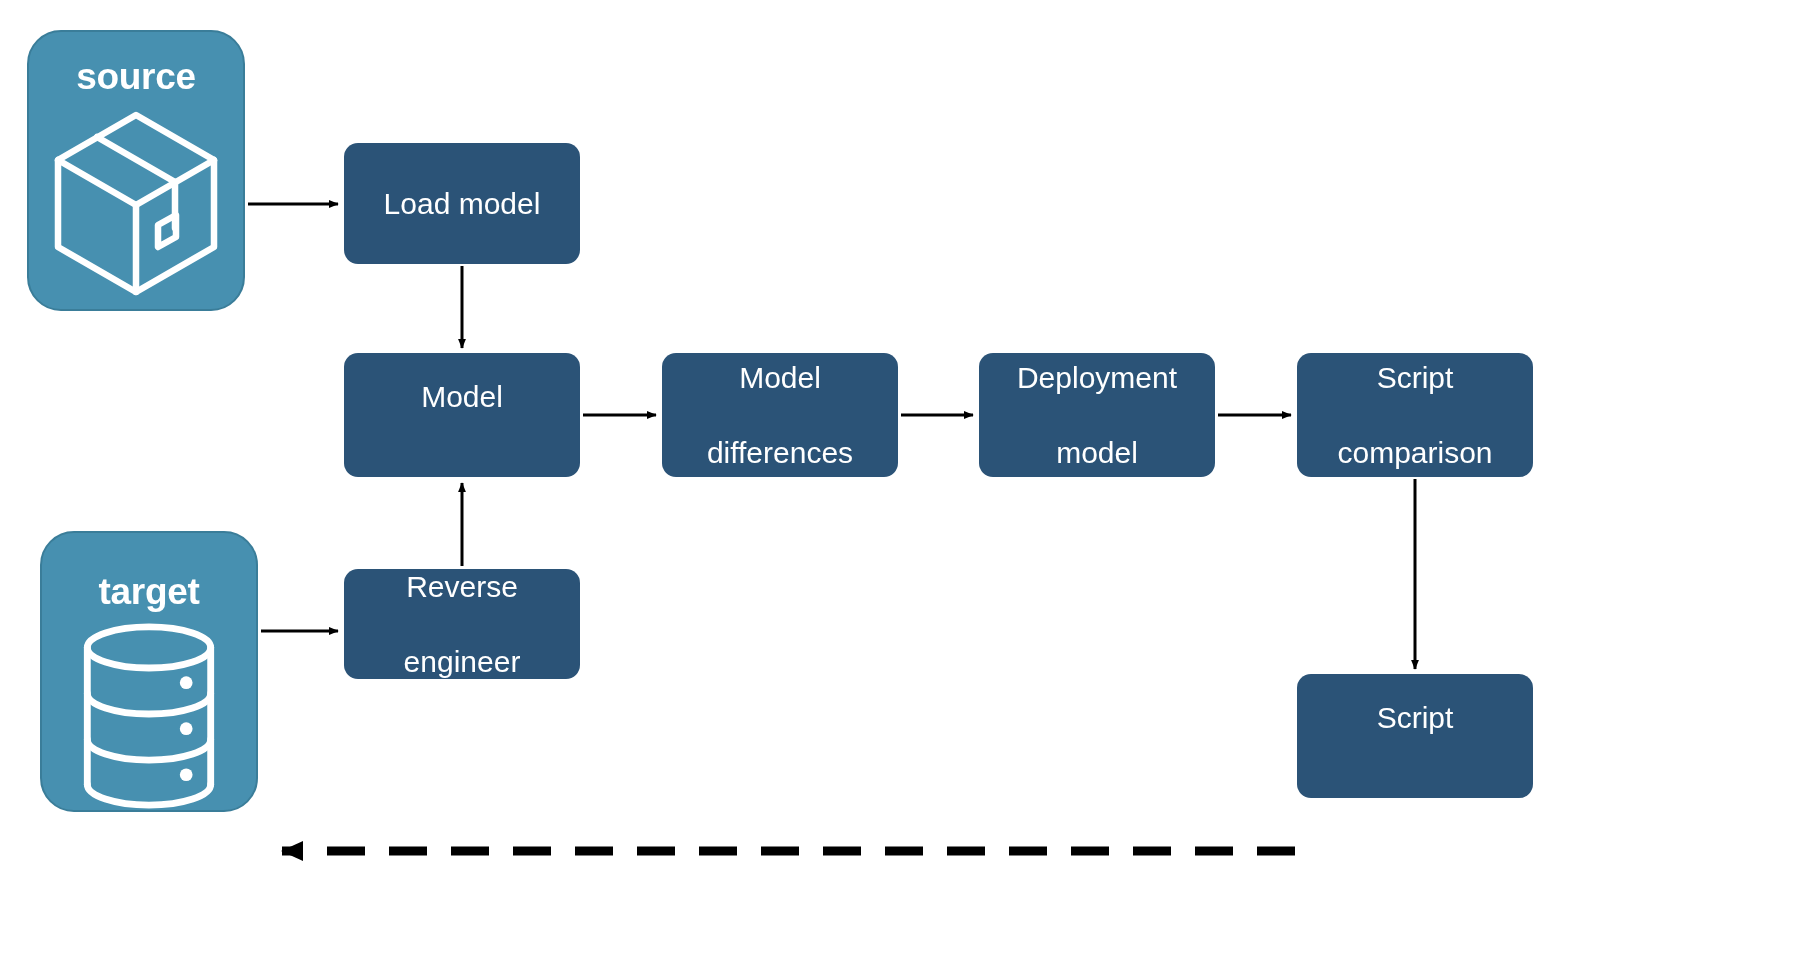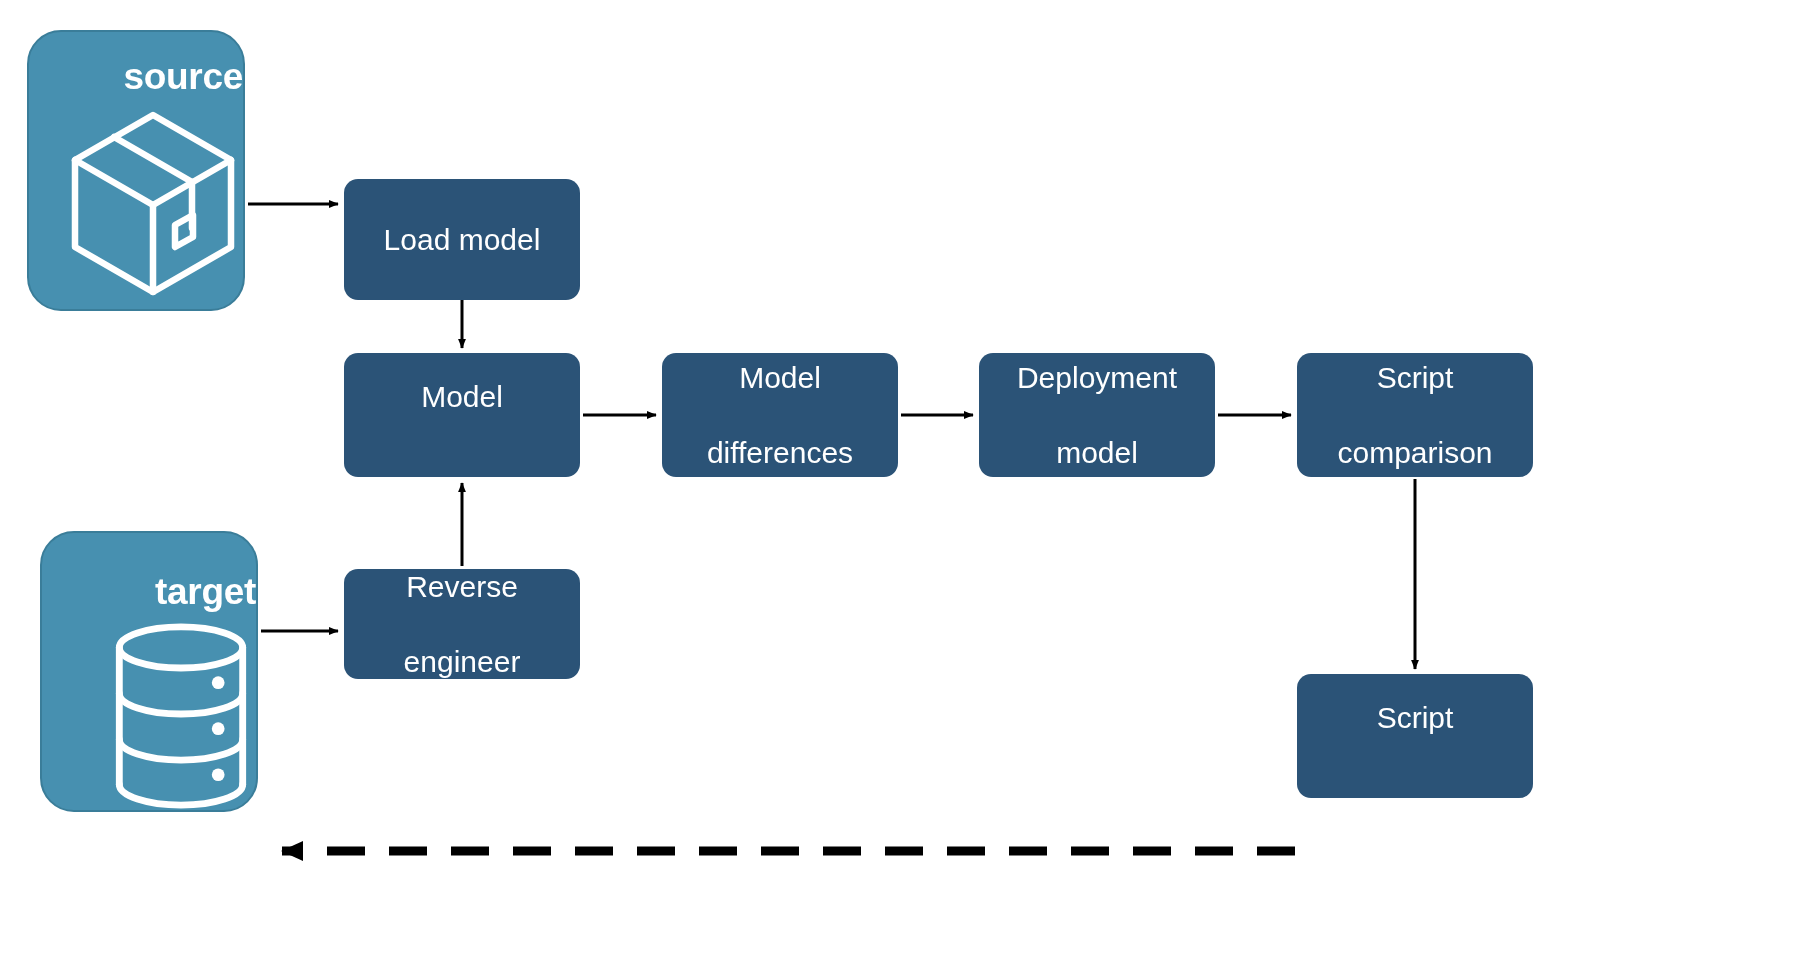--- a/index.html
+++ b/index.html
@@ -22,21 +22,21 @@
 
   
   .endpoint-card {
     position: absolute;
     background: #4790b0;
     border: 2px solid #3a7d99;
     border-radius: 34px;
     box-sizing: border-box;
     display: flex;
     flex-direction: column;
-    align-items: flex-end;
+    align-items: center;
   }
   .endpoint-title {
     color: #ffffff;
     font-weight: bold;
     font-size: 37px;
     letter-spacing: -0.3px;
     line-height: 1;
     text-align: center;
     white-space: nowrap;
   }
@@ -137,21 +137,21 @@
         <path d="M12 166 a63 21 0 0 0 126 0"></path>
         <path d="M12 73 a63 21 0 0 0 126 0"></path>
         <path d="M12 120 a63 21 0 0 0 126 0"></path>
       </g>
       <circle cx="113" cy="62" r="6.5" fill="#ffffff"></circle>
       <circle cx="113" cy="109" r="6.5" fill="#ffffff"></circle>
       <circle cx="113" cy="156" r="6.5" fill="#ffffff"></circle>
     </svg>
   </div>
 
-  <div class="proc-box" style="left:344px; top:143px; width:236px; height:121px;margin-top:36px;">
+  <div class="proc-box" style="left:344px; top:143px; width:236px; height:121px;">
     <span>
         <span>Load model</span>
       </span>
   </div>
 
   <div class="proc-box" style="left:344px; top:353px; width:236px; height:124px;">
     <span>
       <span>Model</span><br>
     </span>
   </div>

